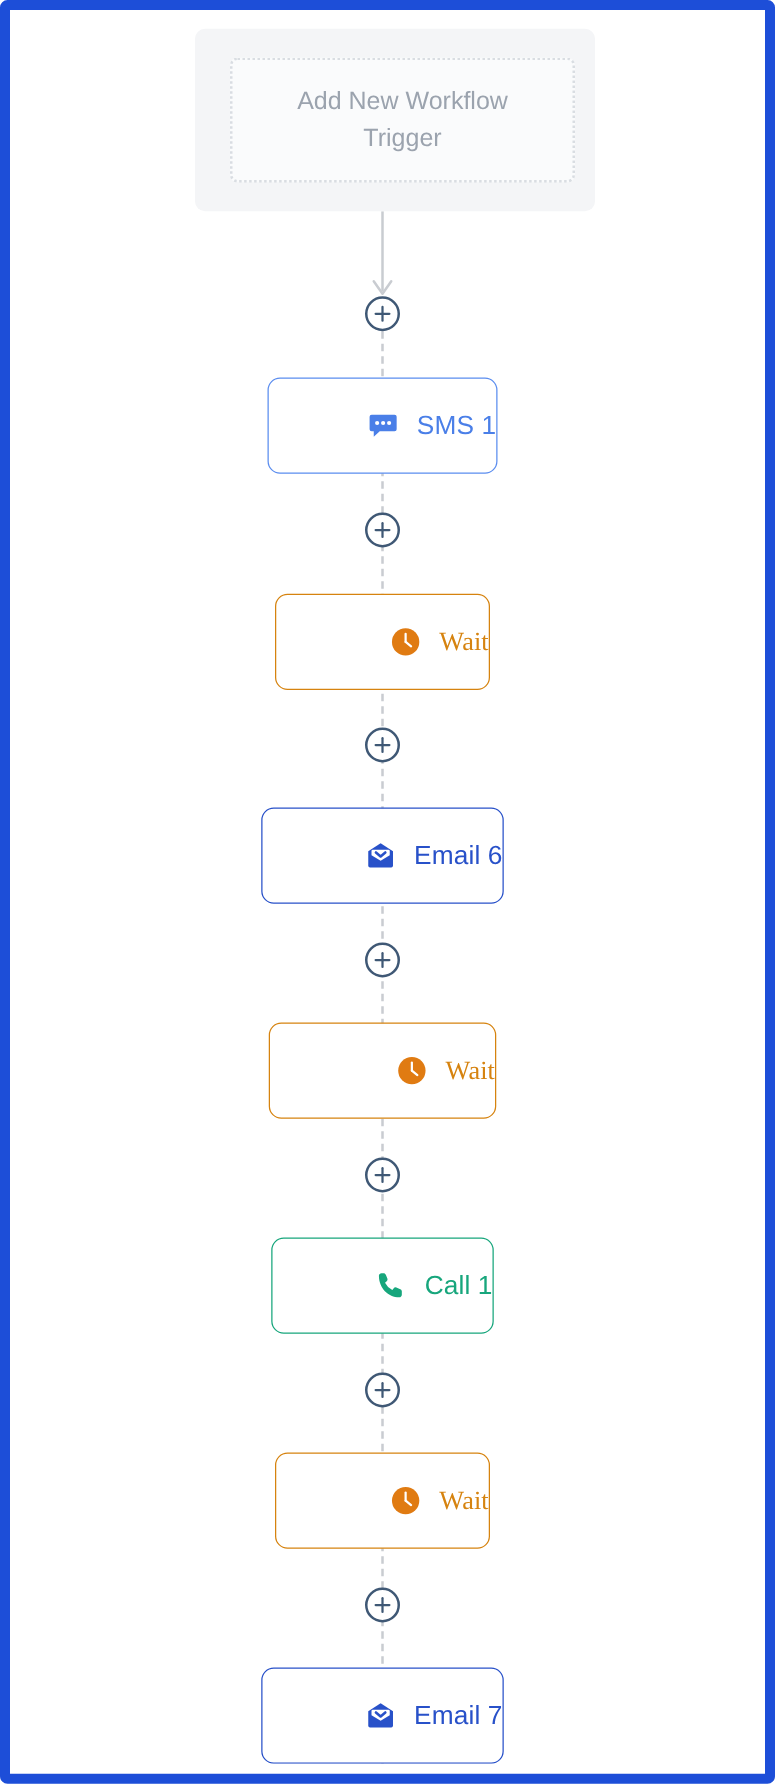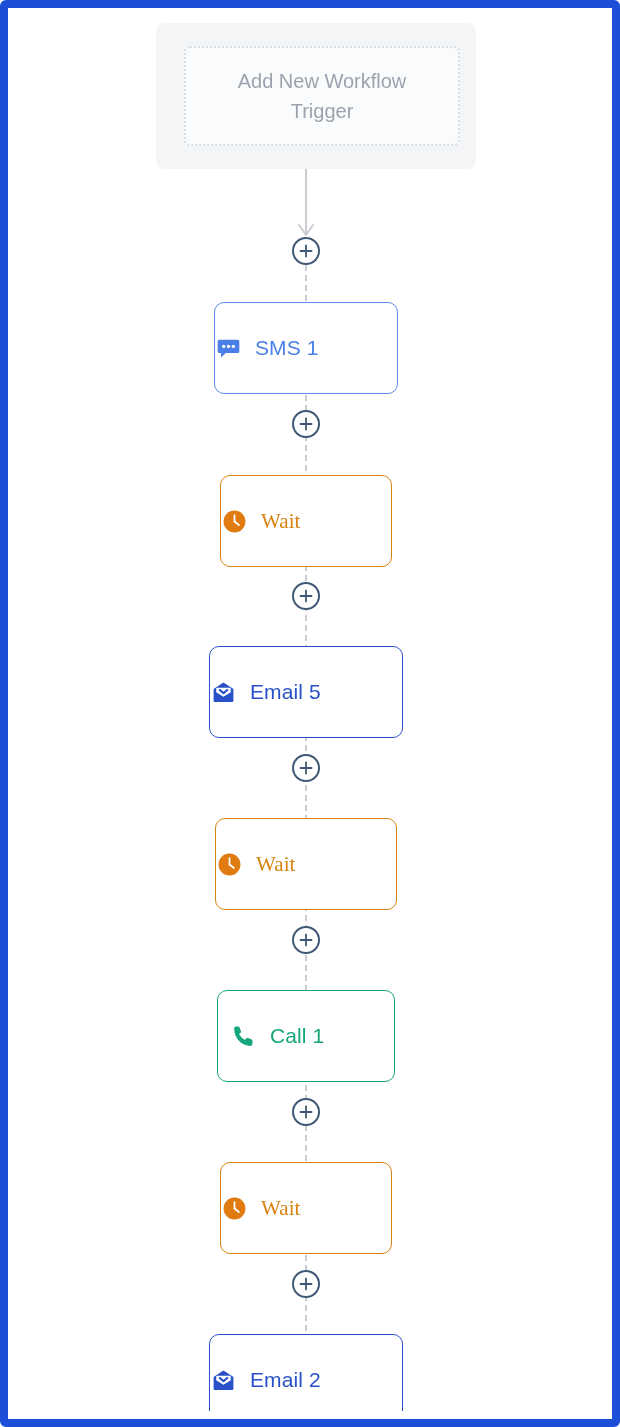--- a/index.html
+++ b/index.html
@@ -106,27 +106,27 @@
     cursor: pointer;
     z-index: 3;
   }
   .plus-node svg { display: block; }
 
   
   .step-node {
     position: absolute;
     left: 50%;
     transform: translateX(-50%);
-    height: 92px;
+    height: 77px;
     background: #ffffff;
     border-radius: 10px;
     box-sizing: border-box;
     display: flex;
     align-items: center;
-    justify-content: flex-start;
+    justify-content: flex-end;
     gap: 14px;
     cursor: pointer;
     z-index: 2;
   }
   .step-node .node-label {
     font-size: 21px;
     letter-spacing: .1px;
     white-space: nowrap;
   }
   .node-icon {
@@ -216,21 +216,21 @@
     </div>
 
     <div class="step-node node-email" style="top:628px;width:194px;">
       <span class="node-icon">
         <svg width="25" height="25" viewBox="0 0 24 24">
           <path d="M2.5 8.6 12 2.4l9.5 6.2v11.2a1.4 1.4 0 0 1-1.4 1.4H3.9a1.4 1.4 0 0 1-1.4-1.4z" fill="#2851c9"></path>
           <path d="M6 7.5h12a1 1 0 0 1 1 1v3.2L12 16 5 11.7V8.5a1 1 0 0 1 1-1z" fill="#ffffff"></path>
           <polyline points="8.4,9.6 12,12.6 15.6,9.6" fill="none" stroke="#2851c9" stroke-width="2" stroke-linecap="round" stroke-linejoin="round"></polyline>
         </svg>
       </span>
-      <span class="node-label">Email 5</span>
+      <span class="node-label">Email 6</span>
     </div>
 
     <div class="plus-node" style="top:736px;">
       <svg width="14" height="14" viewBox="0 0 14 14">
         <line x1="7" y1="1.5" x2="7" y2="12.5" stroke="#3f5875" stroke-width="1.8" stroke-linecap="round"></line>
         <line x1="1.5" y1="7" x2="12.5" y2="7" stroke="#3f5875" stroke-width="1.8" stroke-linecap="round"></line>
       </svg>
     </div>
 
     <div class="step-node node-wait" style="top:800px;width:182px;">
@@ -286,17 +286,17 @@
     </div>
 
     <div class="step-node node-email" style="top:1316px;width:194px;">
       <span class="node-icon">
         <svg width="25" height="25" viewBox="0 0 24 24">
           <path d="M2.5 8.6 12 2.4l9.5 6.2v11.2a1.4 1.4 0 0 1-1.4 1.4H3.9a1.4 1.4 0 0 1-1.4-1.4z" fill="#2851c9"></path>
           <path d="M6 7.5h12a1 1 0 0 1 1 1v3.2L12 16 5 11.7V8.5a1 1 0 0 1 1-1z" fill="#ffffff"></path>
           <polyline points="8.4,9.6 12,12.6 15.6,9.6" fill="none" stroke="#2851c9" stroke-width="2" stroke-linecap="round" stroke-linejoin="round"></polyline>
         </svg>
       </span>
-      <span class="node-label">Email 2</span>
+      <span class="node-label">Email 7</span>
     </div>
 
   </div>
 </div>
 
 </body></html>

